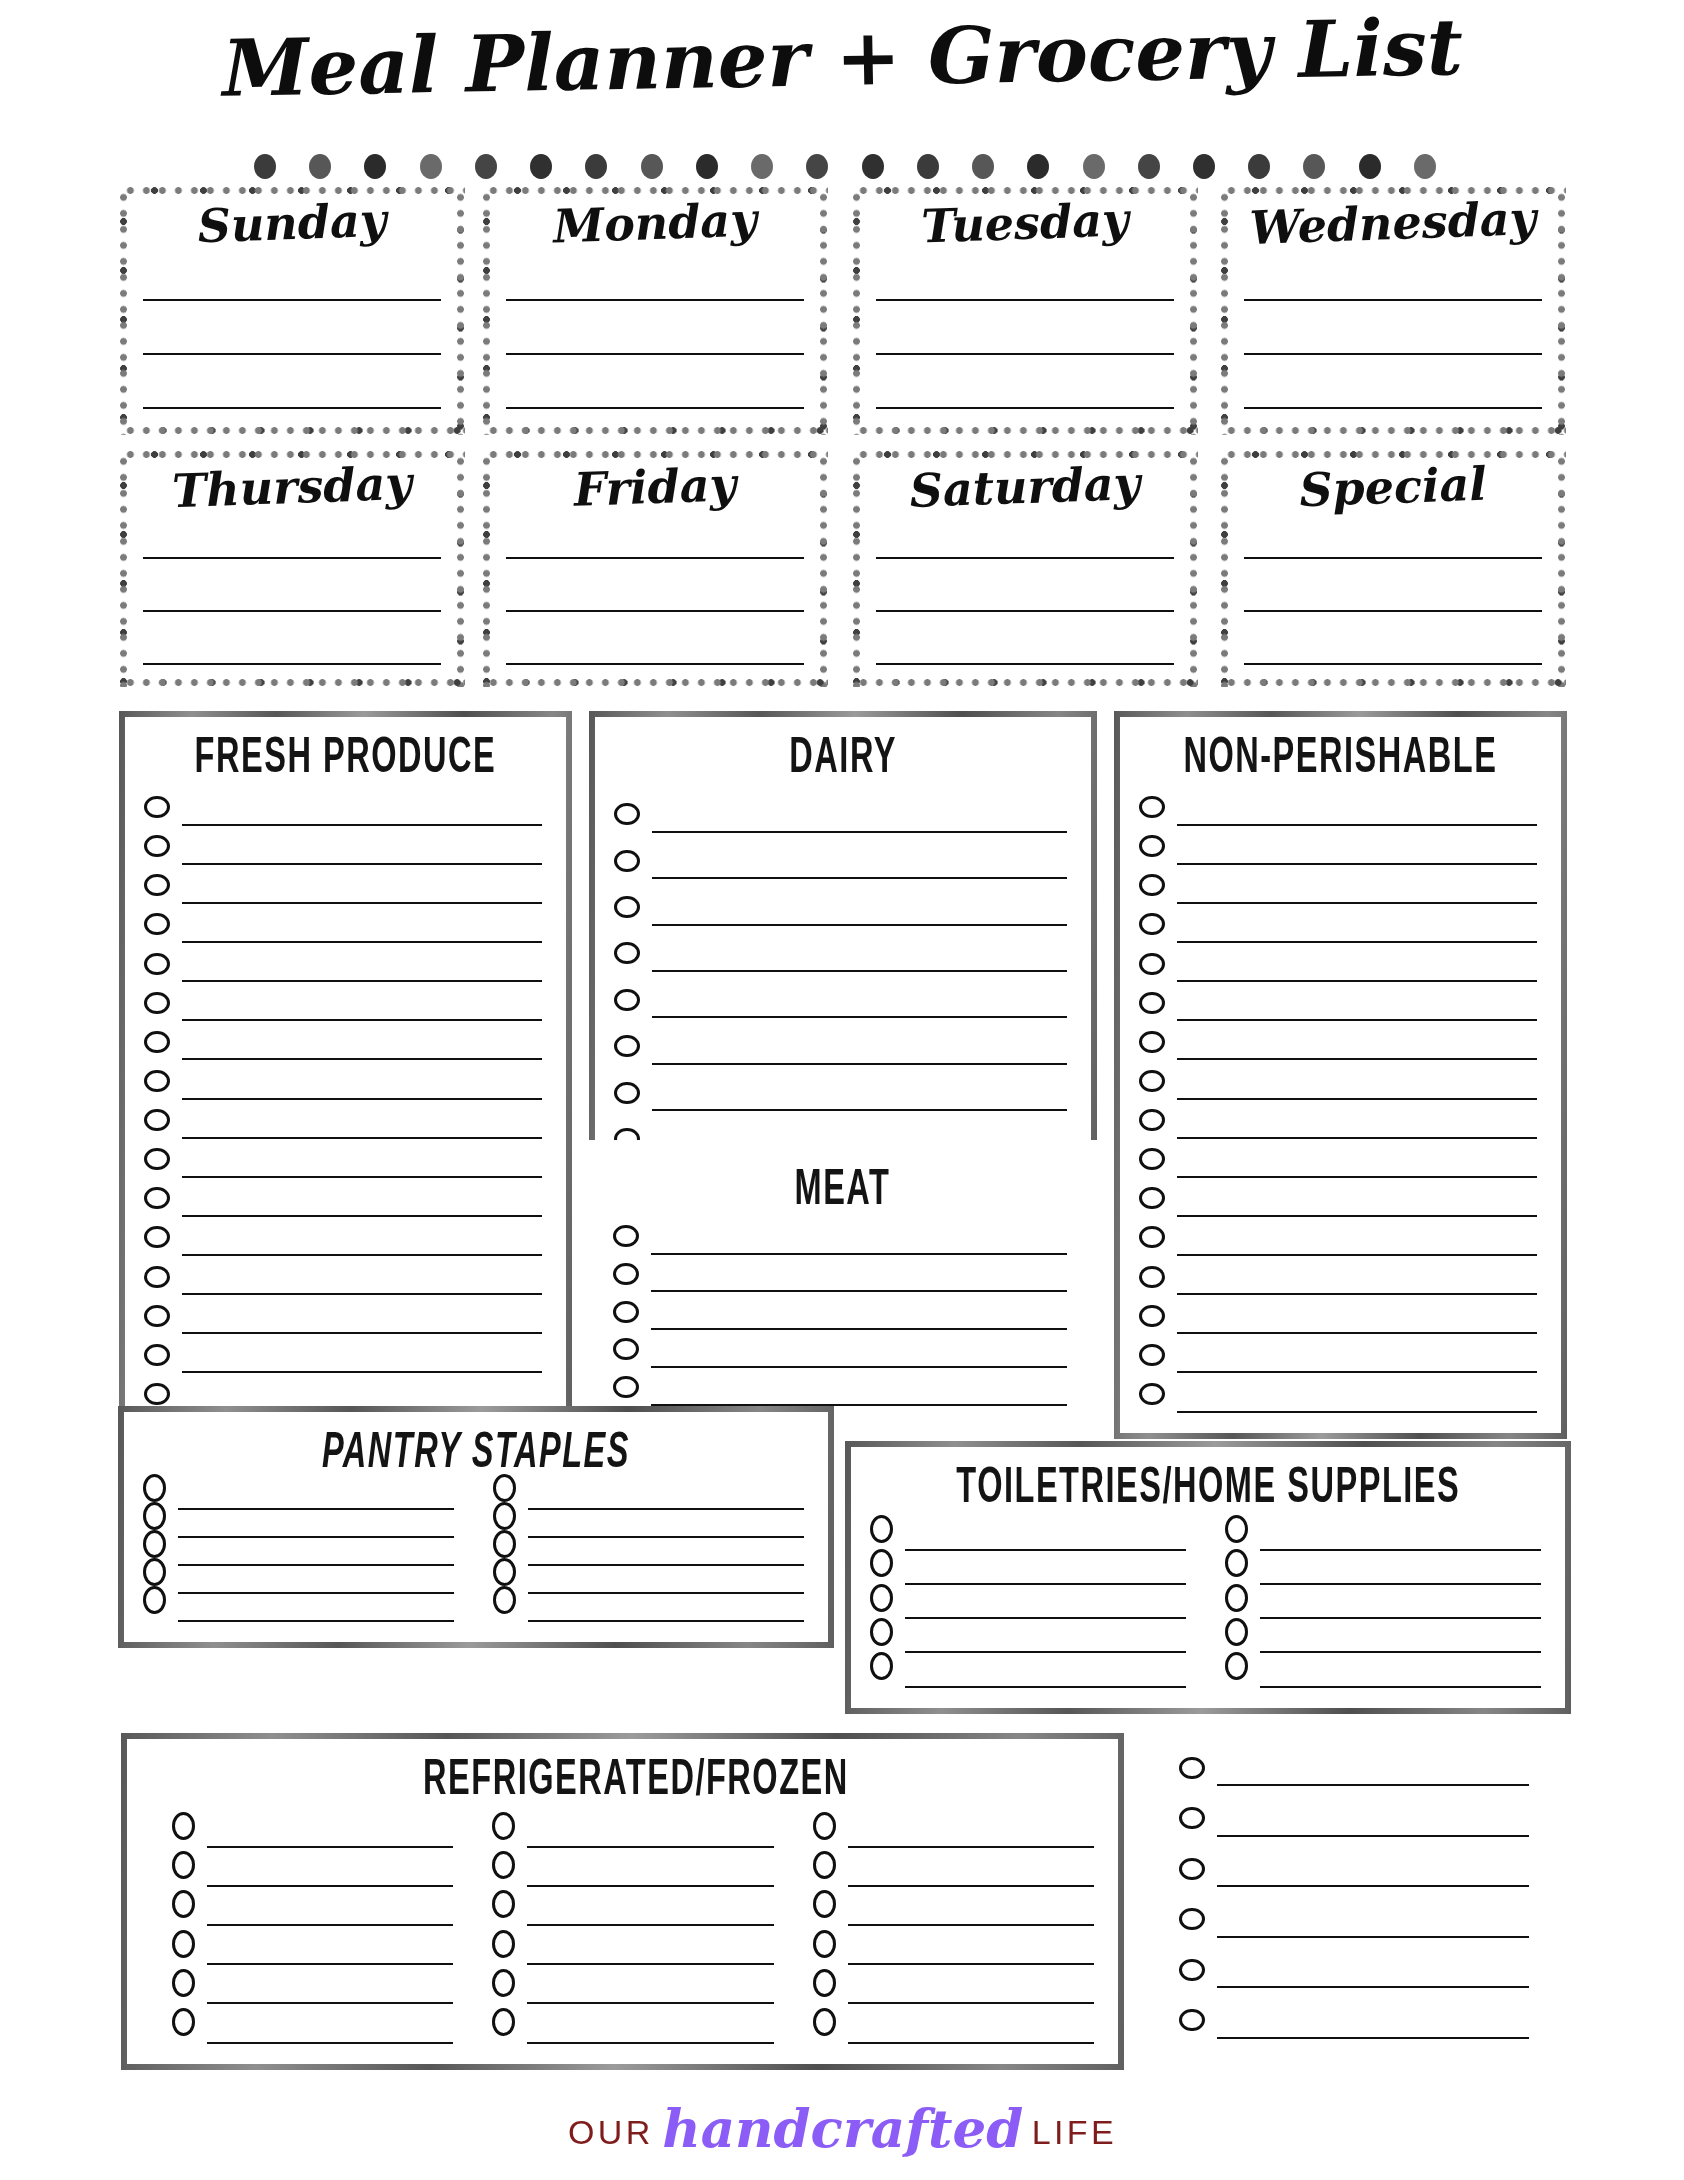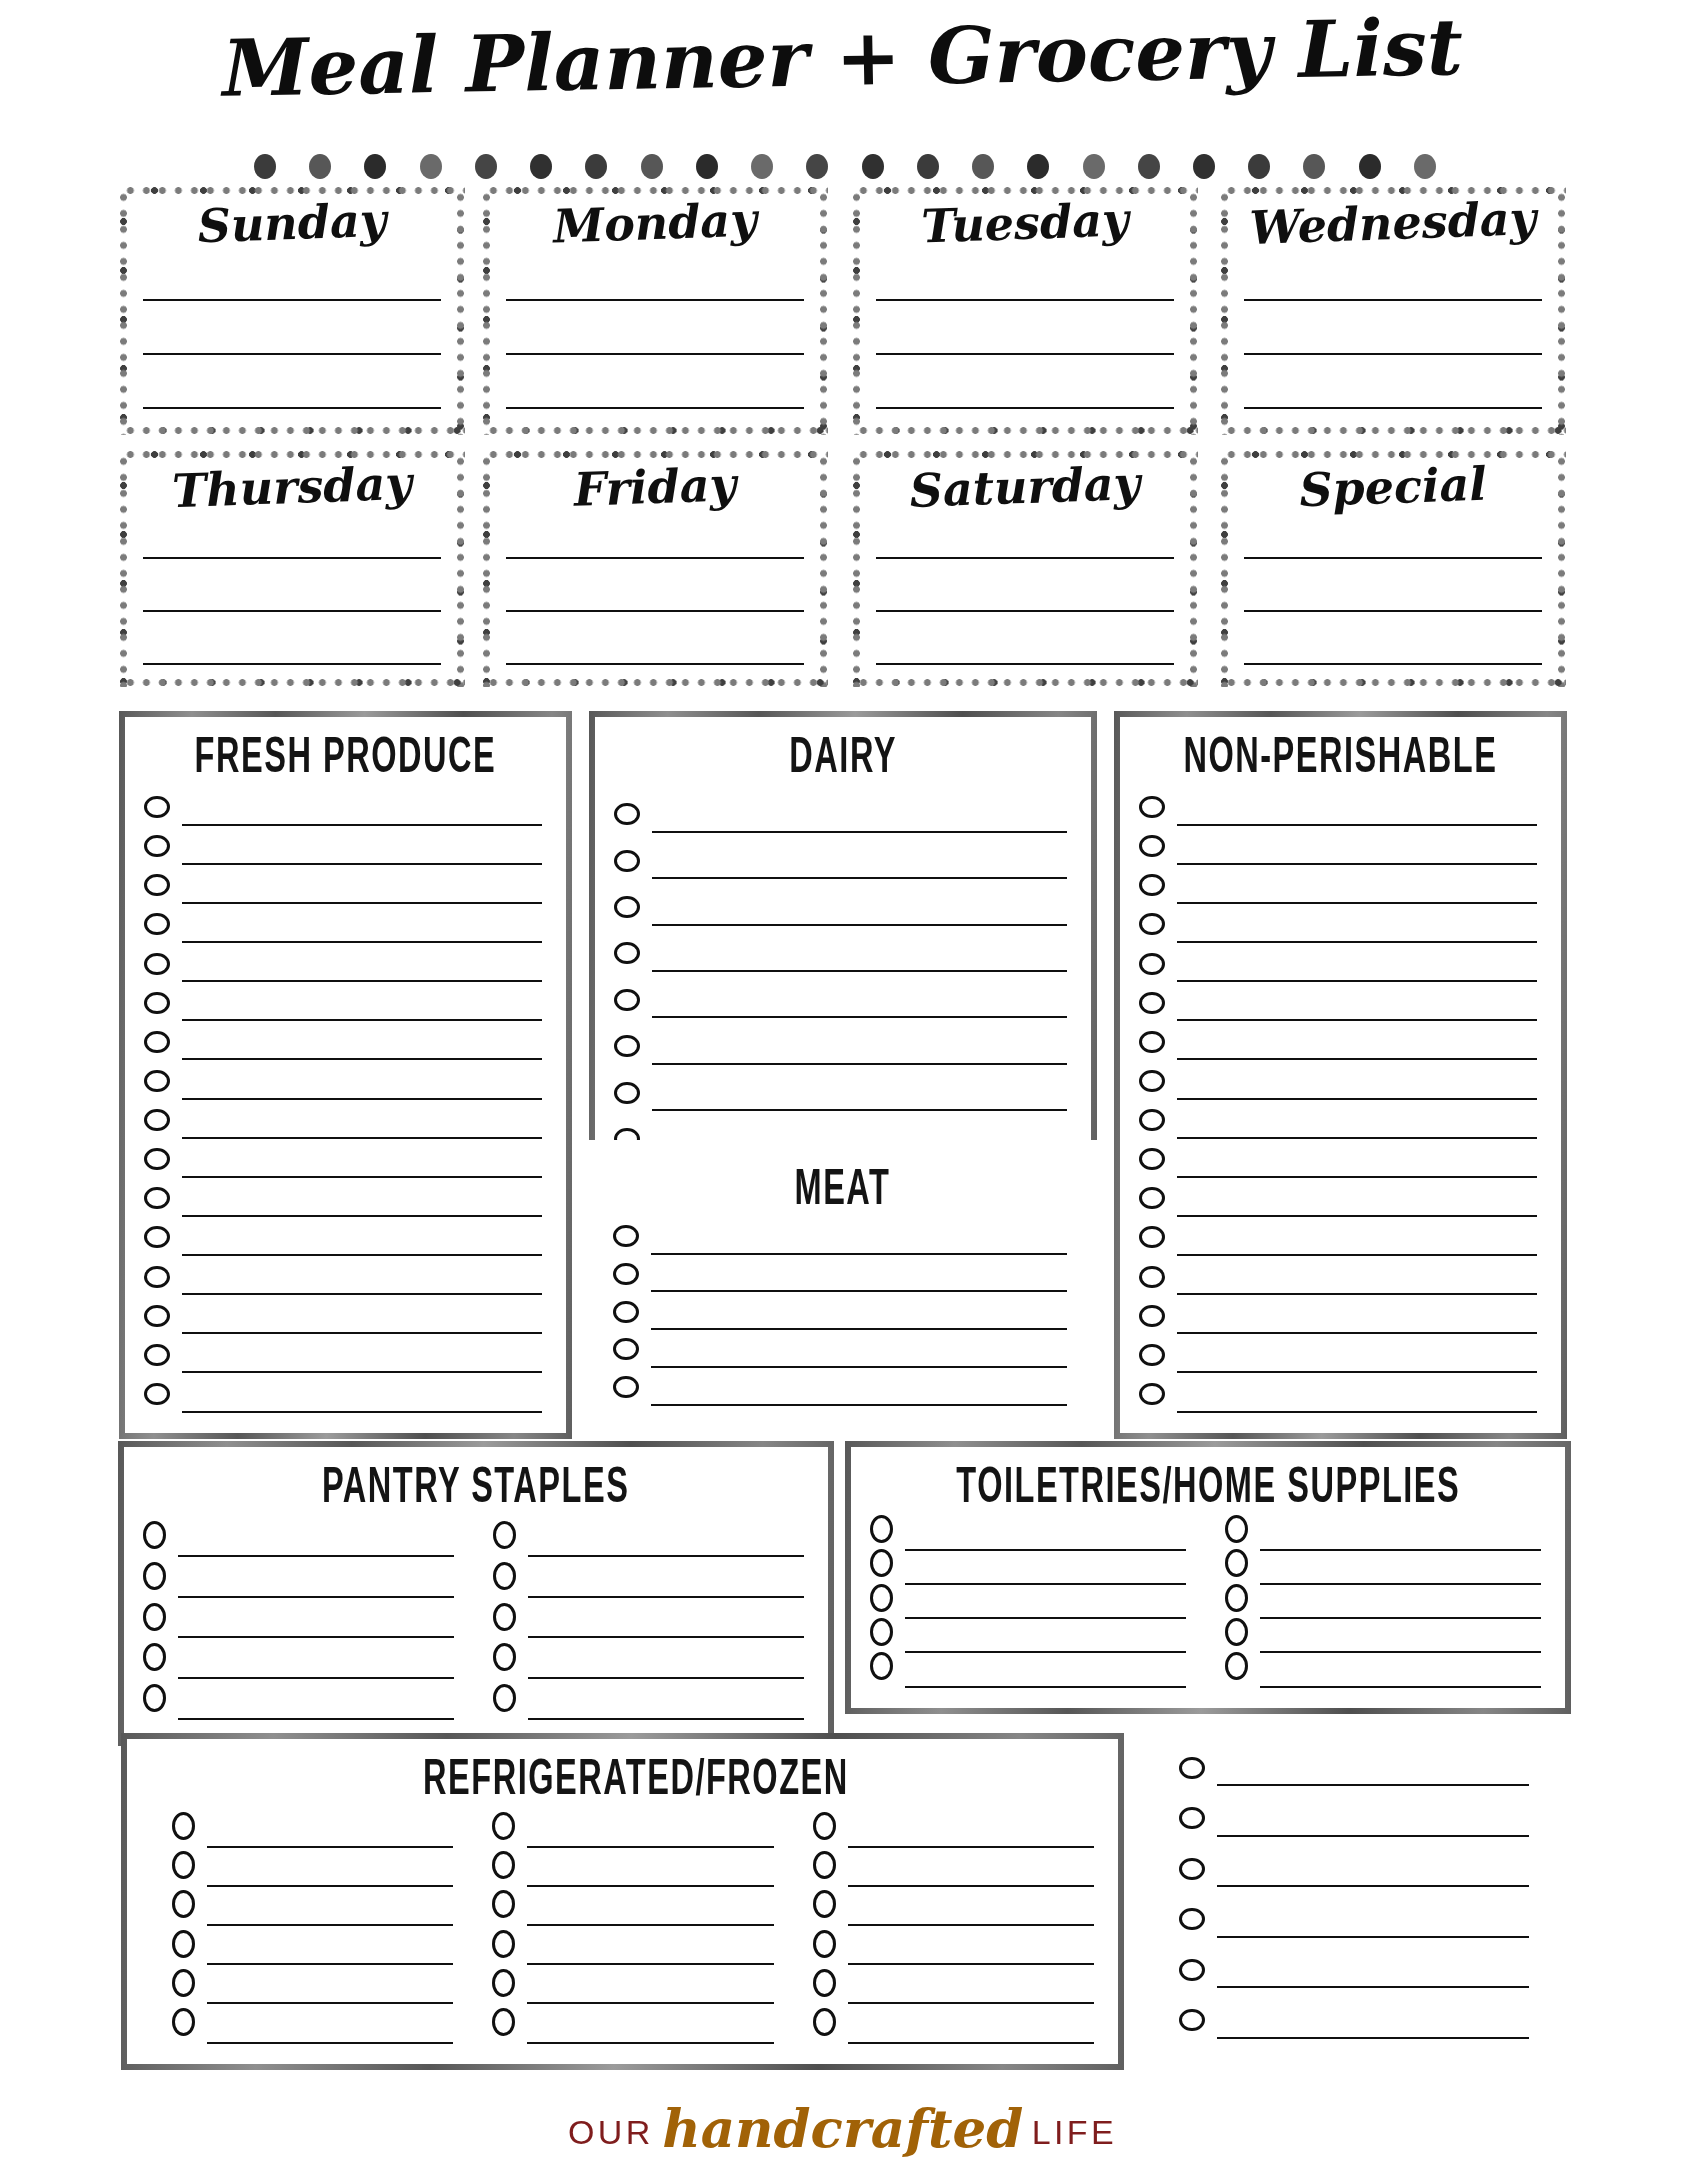--- a/index.html
+++ b/index.html
@@ -111,37 +111,37 @@
     border:3.4px solid var(--ink);border-radius:50%;margin-bottom:7.7px;
     background:#fff;
   }
   .tallcb .cb{width:23px;height:28px;}
   .wline{flex:1;border-bottom:2.6px solid var(--ink);min-width:0;}
 
   #sec-0{left:119px; top:711px; width:453px; height:728px;}
   #sec-1{left:589px; top:711px; width:508px; height:473px;}
   #sec-2{left:586px; top:1140px;width:513px; height:293px;}
   #sec-3{left:1114px;top:711px; width:453px; height:728px;}
-  #sec-4{left:118px; top:1441px;width:716px; height:305px;}
+  #sec-4{left:118px; top:1406px;width:716px; height:242px;font-style:italic;}
   #sec-5{left:845px; top:1441px;width:726px; height:273px;}
   #sec-6{left:121px; top:1733px;width:1003px;height:337px;padding-left:26px;}
   #sec-7{left:1152px;top:1734px;width:409px; height:332px;}
 
   
   .footer{
     position:absolute;top:2094px;left:0;width:100%;
     display:flex;justify-content:center;align-items:baseline;gap:8.5px;
   }
   .f-caps{
     font-family:"Liberation Sans",sans-serif;font-weight:normal;
     font-size:34px;letter-spacing:3.4px;color:#7f1d1d;
   }
   .f-script{
     font-family:"DejaVu Serif",serif;font-style:italic;font-weight:bold;
-    font-size:53px;color:#a16207;position:relative;top:3.4px;
+    font-size:53px;color:#8b5cf6;position:relative;top:3.4px;
   }
 </style>
 </head>
 <body>
 
 <div class="page-title">Meal Planner + Grocery List</div>
 
 <div class="binder-dots">
     <span class="binder-dot" style="background: rgb(59, 59, 59);"></span>
     <span class="binder-dot" style="background: rgb(87, 87, 87);"></span>

